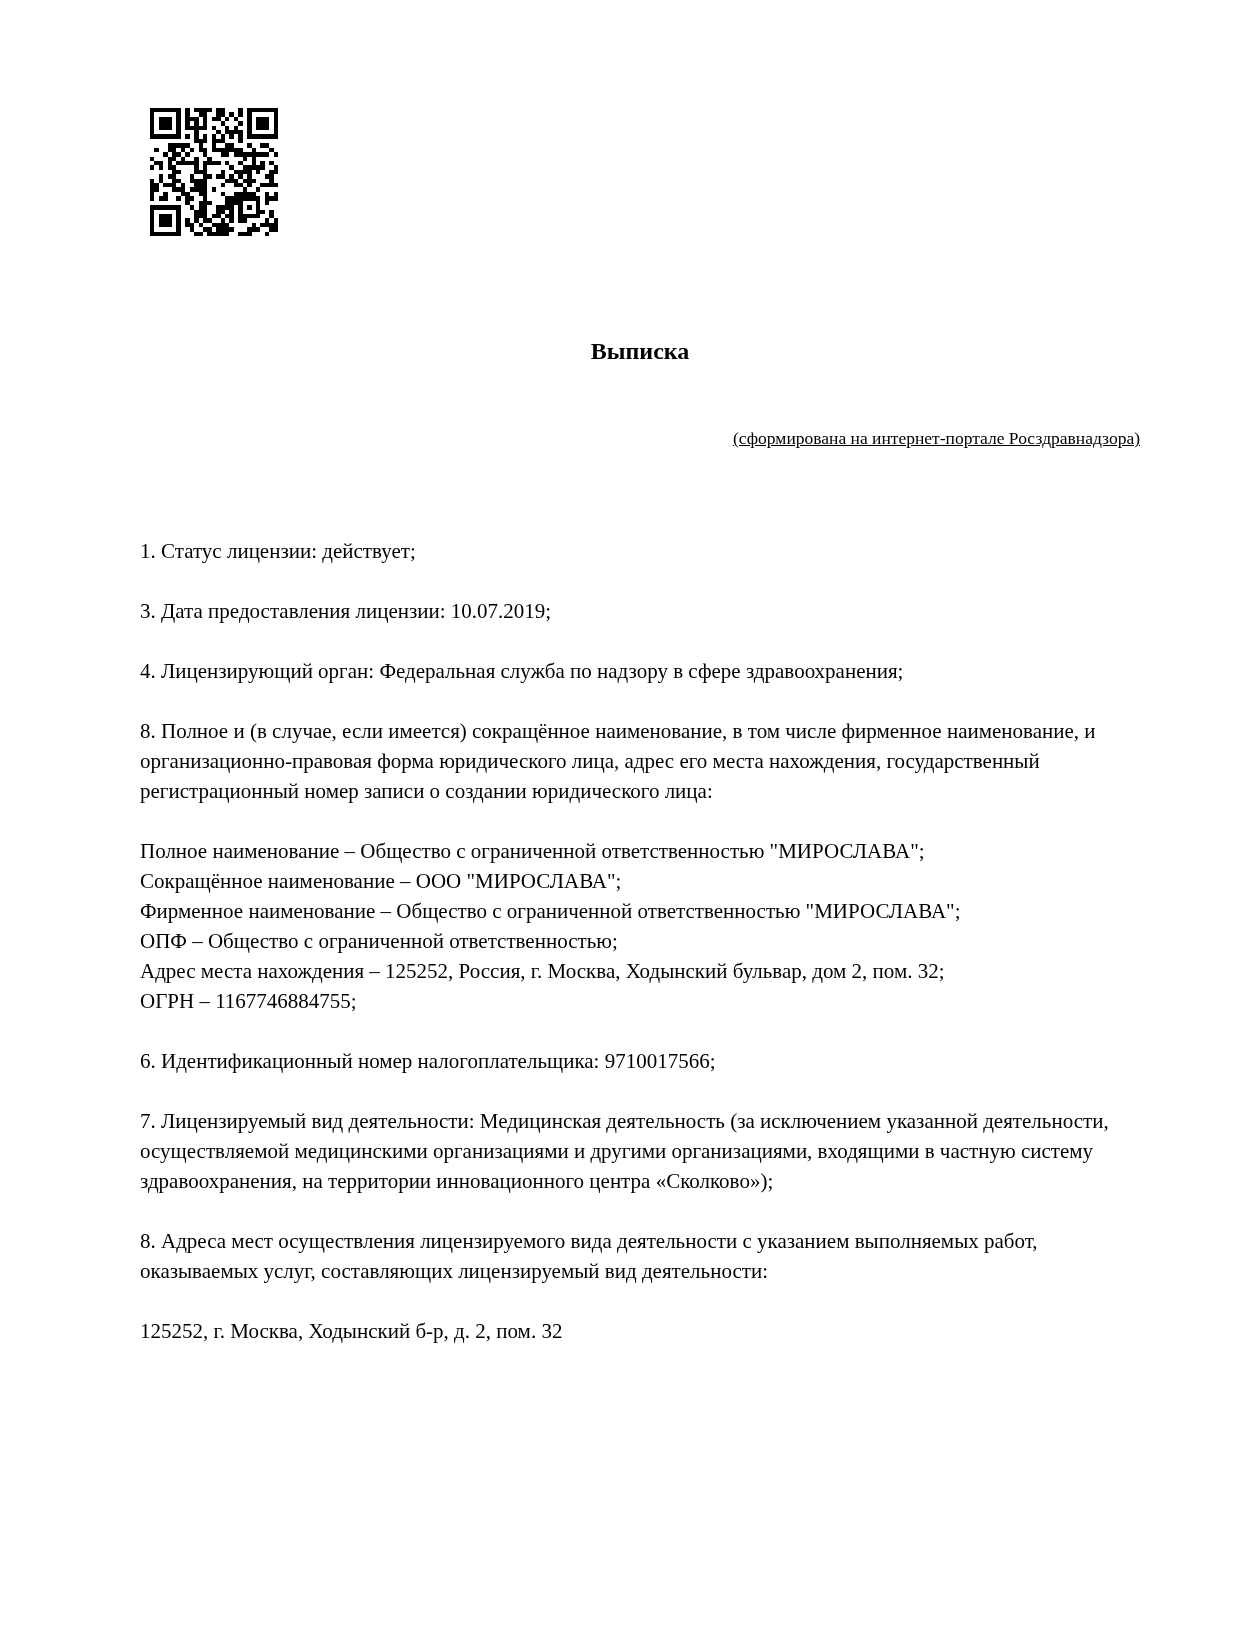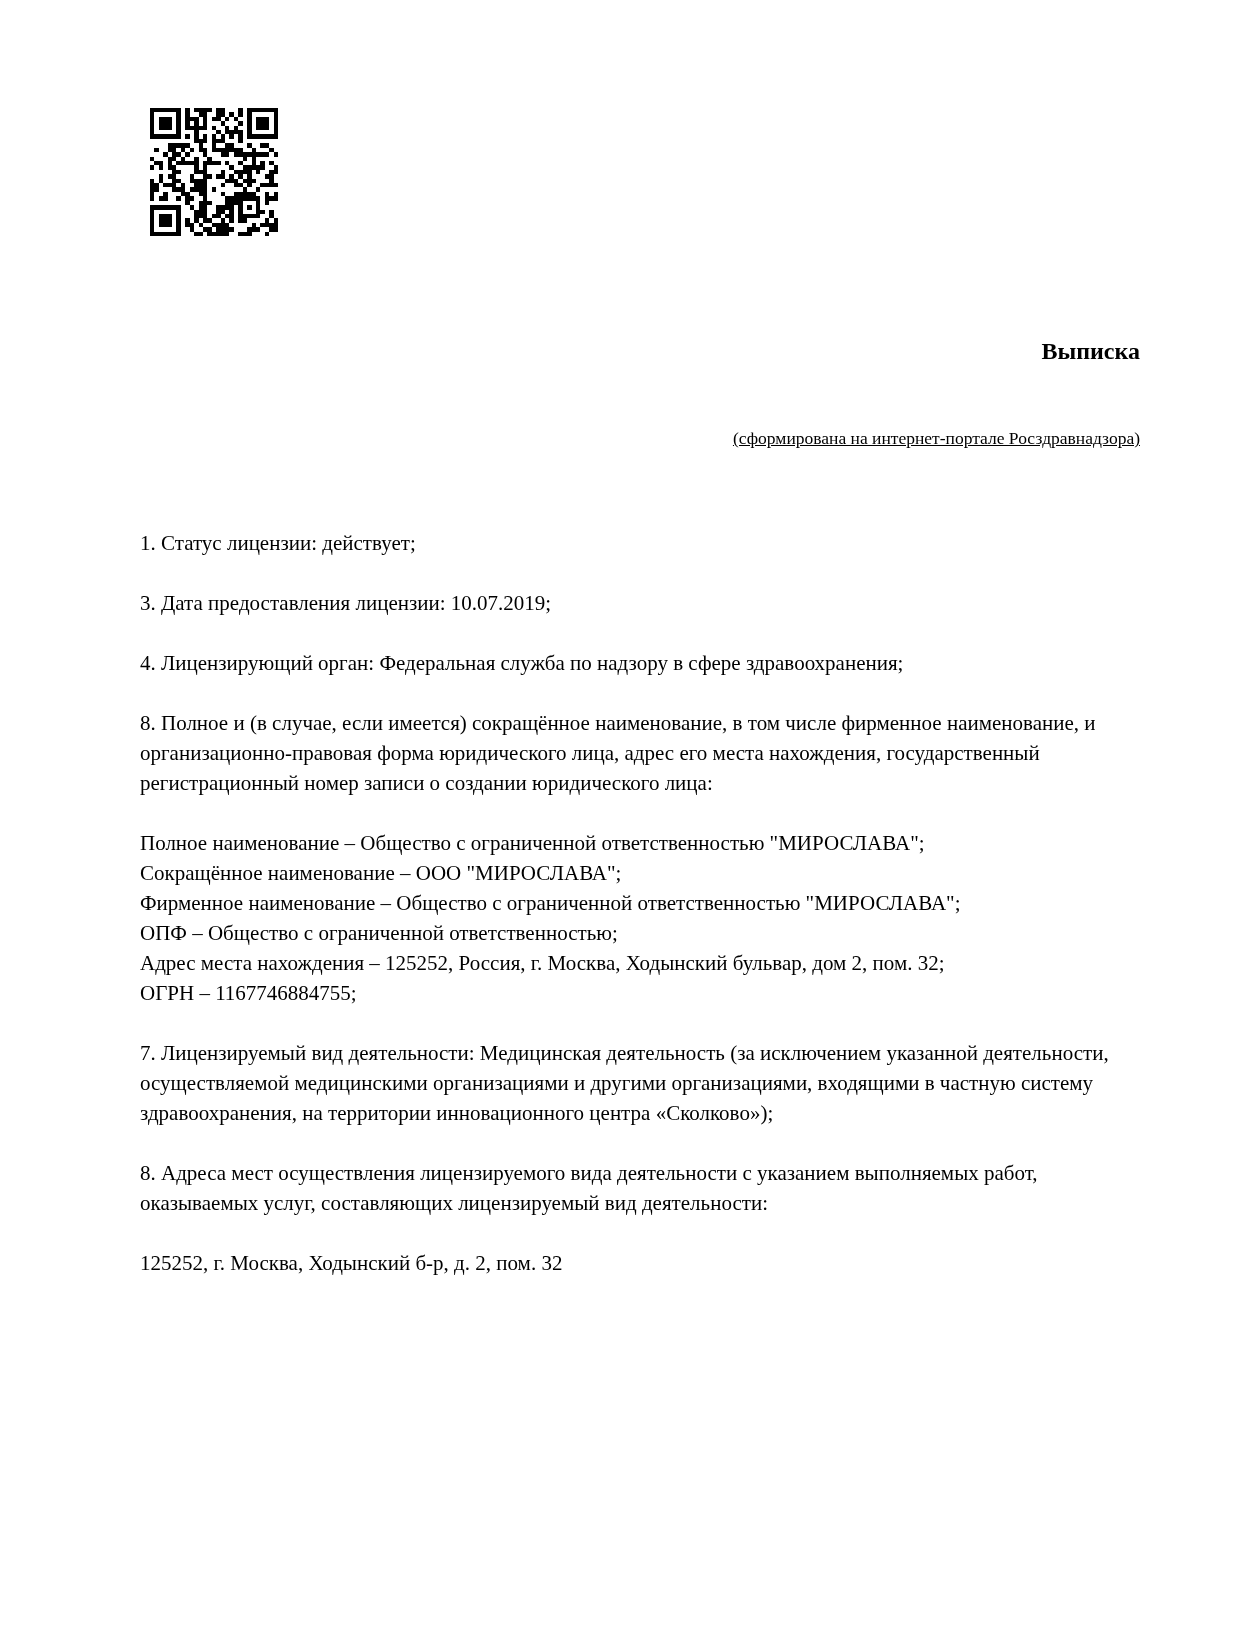--- a/index.html
+++ b/index.html
@@ -28,40 +28,39 @@
     position: absolute;
     left: 140px;
     top: 334px;
     width: 1000px;
     text-align: center;
   }
   .title-line {
     font-size: 24px;
     font-weight: bold;
     line-height: 35px;
-    text-align: right;
   }
   .subtitle {
     position: absolute;
     left: 140px;
     top: 426px;
     width: 1000px;
     text-align: right;
     font-size: 17.5px;
     line-height: 24px;
     text-decoration: underline;
   }
   .body-text {
     position: absolute;
     left: 140px;
     top: 520px;
     width: 1000px;
   }
   .body-text p {
-    margin: 8px 0 30px 0;
+    margin: 16px 0 30px 0;
     font-size: 21px;
     line-height: 30px;
     white-space: pre-line;
   }
 </style>
 </head>
 <body>
 
 <div class="page">
 
@@ -507,18 +506,19 @@
     <p>1. Статус лицензии: действует;</p>
     <p>3. Дата предоставления лицензии: 10.07.2019;</p>
     <p>4. Лицензирующий орган: Федеральная служба по надзору в сфере здравоохранения;</p>
     <p>8. Полное и (в случае, если имеется) сокращённое наименование, в том числе фирменное наименование, и организационно-правовая форма юридического лица, адрес его места нахождения, государственный регистрационный номер записи о создании юридического лица:</p>
     <p>Полное наименование – Общество с ограниченной ответственностью "МИРОСЛАВА";
 Сокращённое наименование – ООО "МИРОСЛАВА";
 Фирменное наименование – Общество с ограниченной ответственностью "МИРОСЛАВА";
 ОПФ – Общество с ограниченной ответственностью;
 Адрес места нахождения – 125252, Россия, г. Москва, Ходынский бульвар, дом 2, пом. 32;
 ОГРН – 1167746884755;</p>
+    <p>6. Идентификационный номер налогоплательщика: 9710017566;</p>
     <p>7. Лицензируемый вид деятельности: Медицинская деятельность (за исключением указанной деятельности, осуществляемой медицинскими организациями и другими организациями, входящими в частную систему здравоохранения, на территории инновационного центра «Сколково»);</p>
     <p>8. Адреса мест осуществления лицензируемого вида деятельности с указанием выполняемых работ, оказываемых услуг, составляющих лицензируемый вид деятельности:</p>
     <p>125252, г. Москва, Ходынский б-р, д. 2, пом. 32</p>
   </div>
 
 </div>
 
 </body></html>

